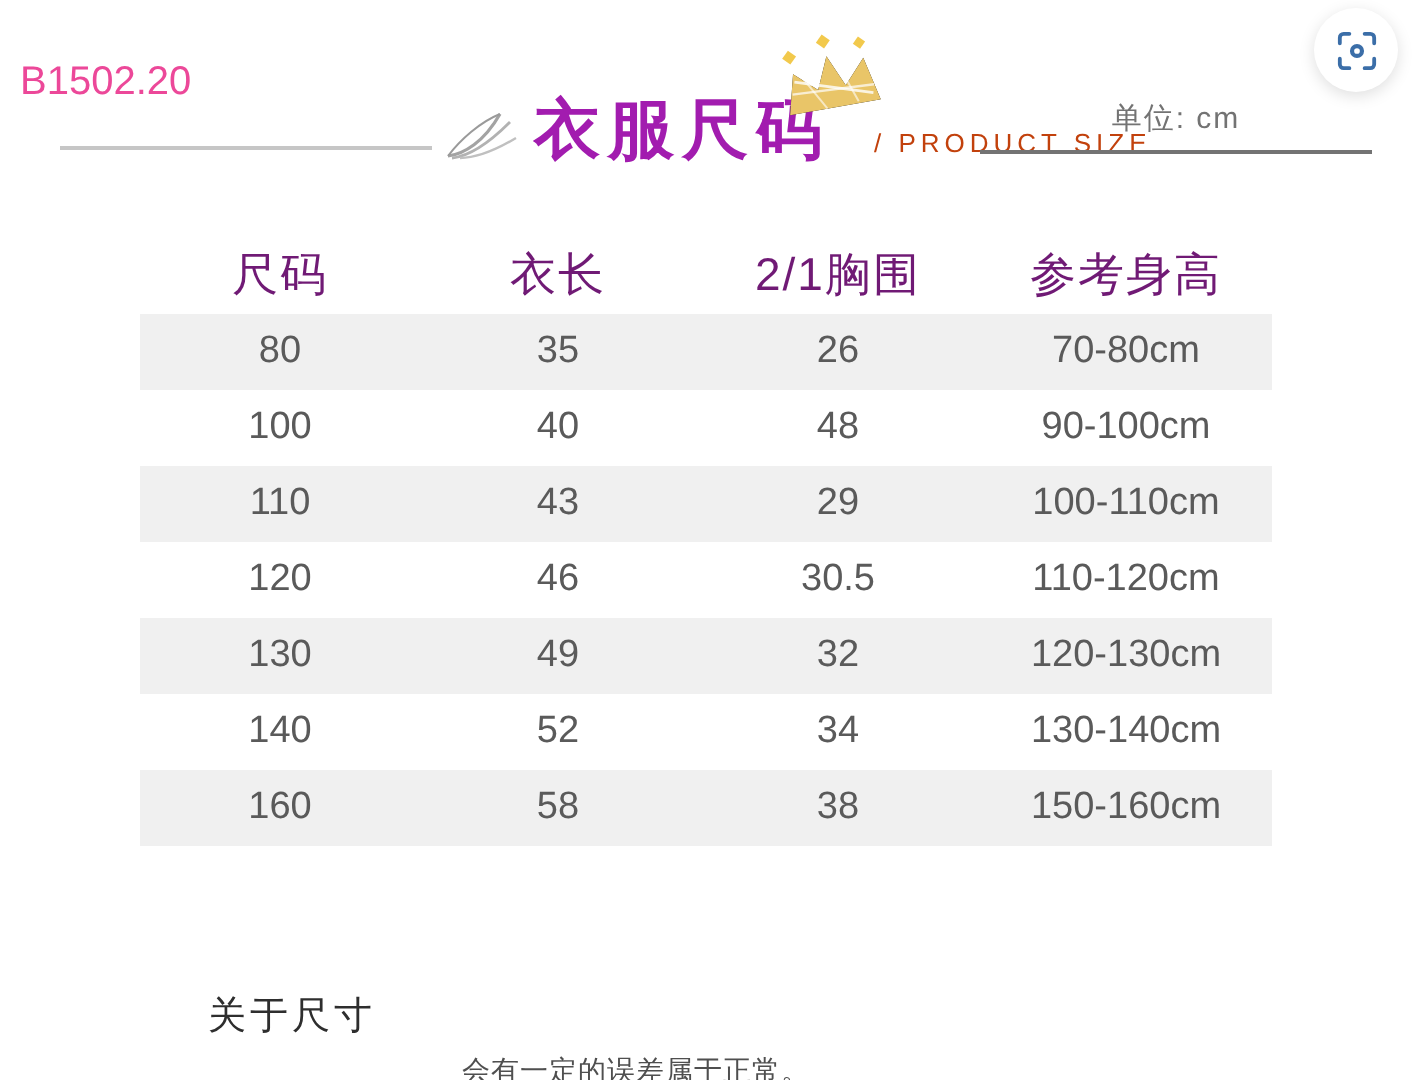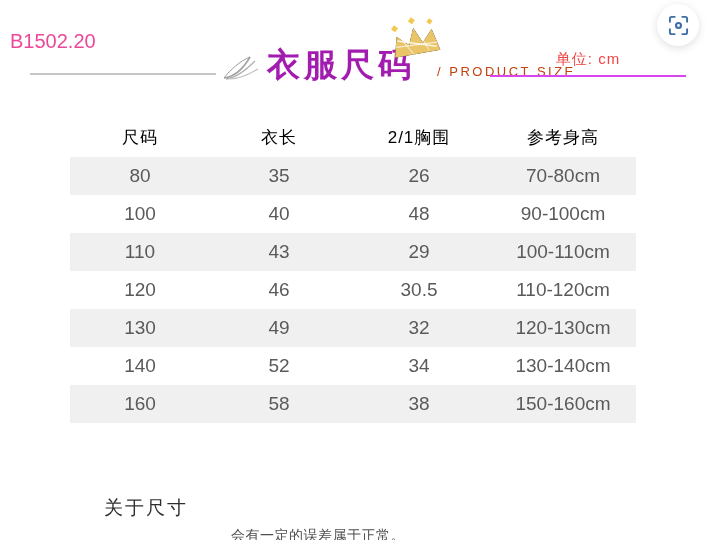--- a/index.html
+++ b/index.html
@@ -22,30 +22,30 @@
     position:absolute;left:267px;top:47px;font-size:33px;line-height:36px;
     color:#a21caf;font-weight:600;letter-spacing:4px;white-space:nowrap;
   }
   .crown{position:absolute;left:382px;top:16px;}
   .sub-title{
     position:absolute;left:437px;top:64px;font-size:13px;color:#c2410c;
     letter-spacing:2.5px;white-space:nowrap;
   }
   .unit-wrap{
     position:absolute;left:490px;top:50px;width:196px;height:25px;
-    border-bottom:2px solid #d946ef;text-align:center;
-    font-size:15px;color:#ef4444;letter-spacing:1px;
+    border-bottom:2px solid #737373;text-align:center;
+    font-size:15px;color:#737373;letter-spacing:1px;
   }
   
   .size-table{
     position:absolute;left:70px;top:117px;width:566px;
     border-collapse:collapse;table-layout:fixed;
   }
   .size-table th{
-    height:38px;font-size:17px;font-weight:400;color:#000000;
+    height:38px;font-size:23px;font-weight:400;color:#701a75;
     text-align:center;vertical-align:middle;letter-spacing:1px;
   }
   .size-table td{
     height:36px;font-size:19px;color:#5a5a5a;
     text-align:center;vertical-align:middle;margin-left:15px;
   }
   .size-table tbody tr:nth-child(odd){background:#f0f0f0;}
   
   .about-title{
     position:absolute;left:104px;top:495px;font-size:19px;font-weight:400;

